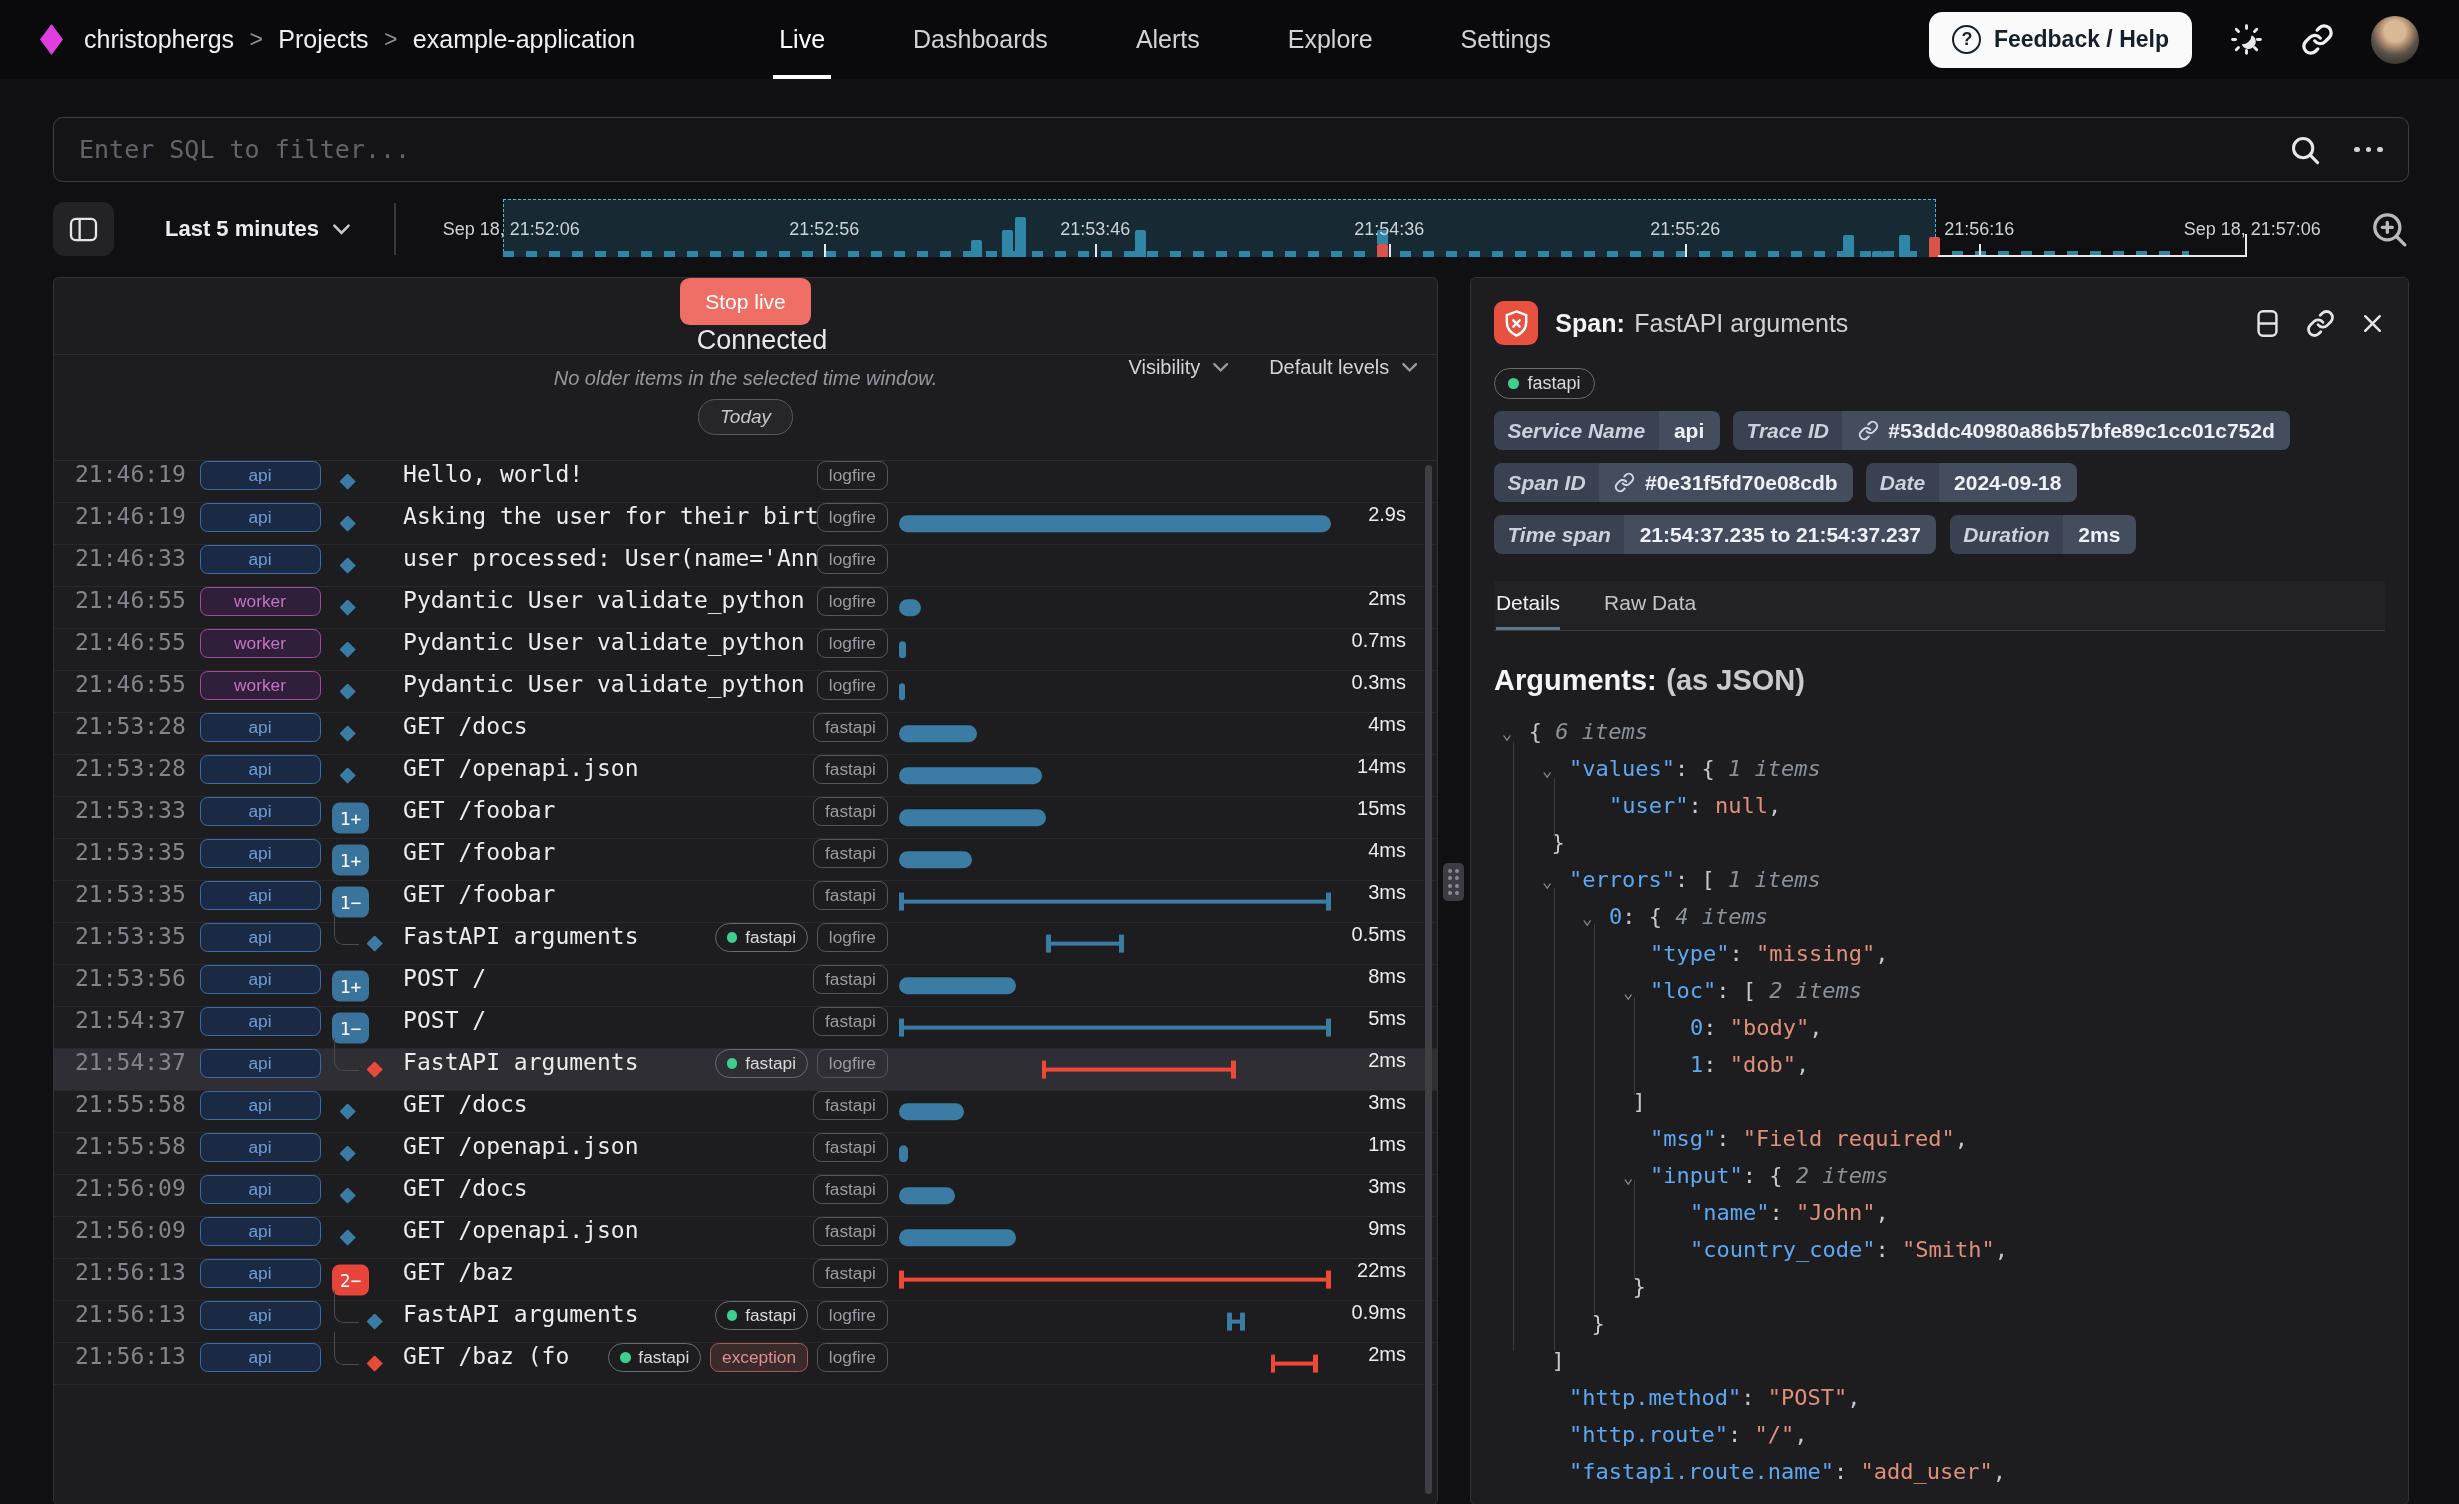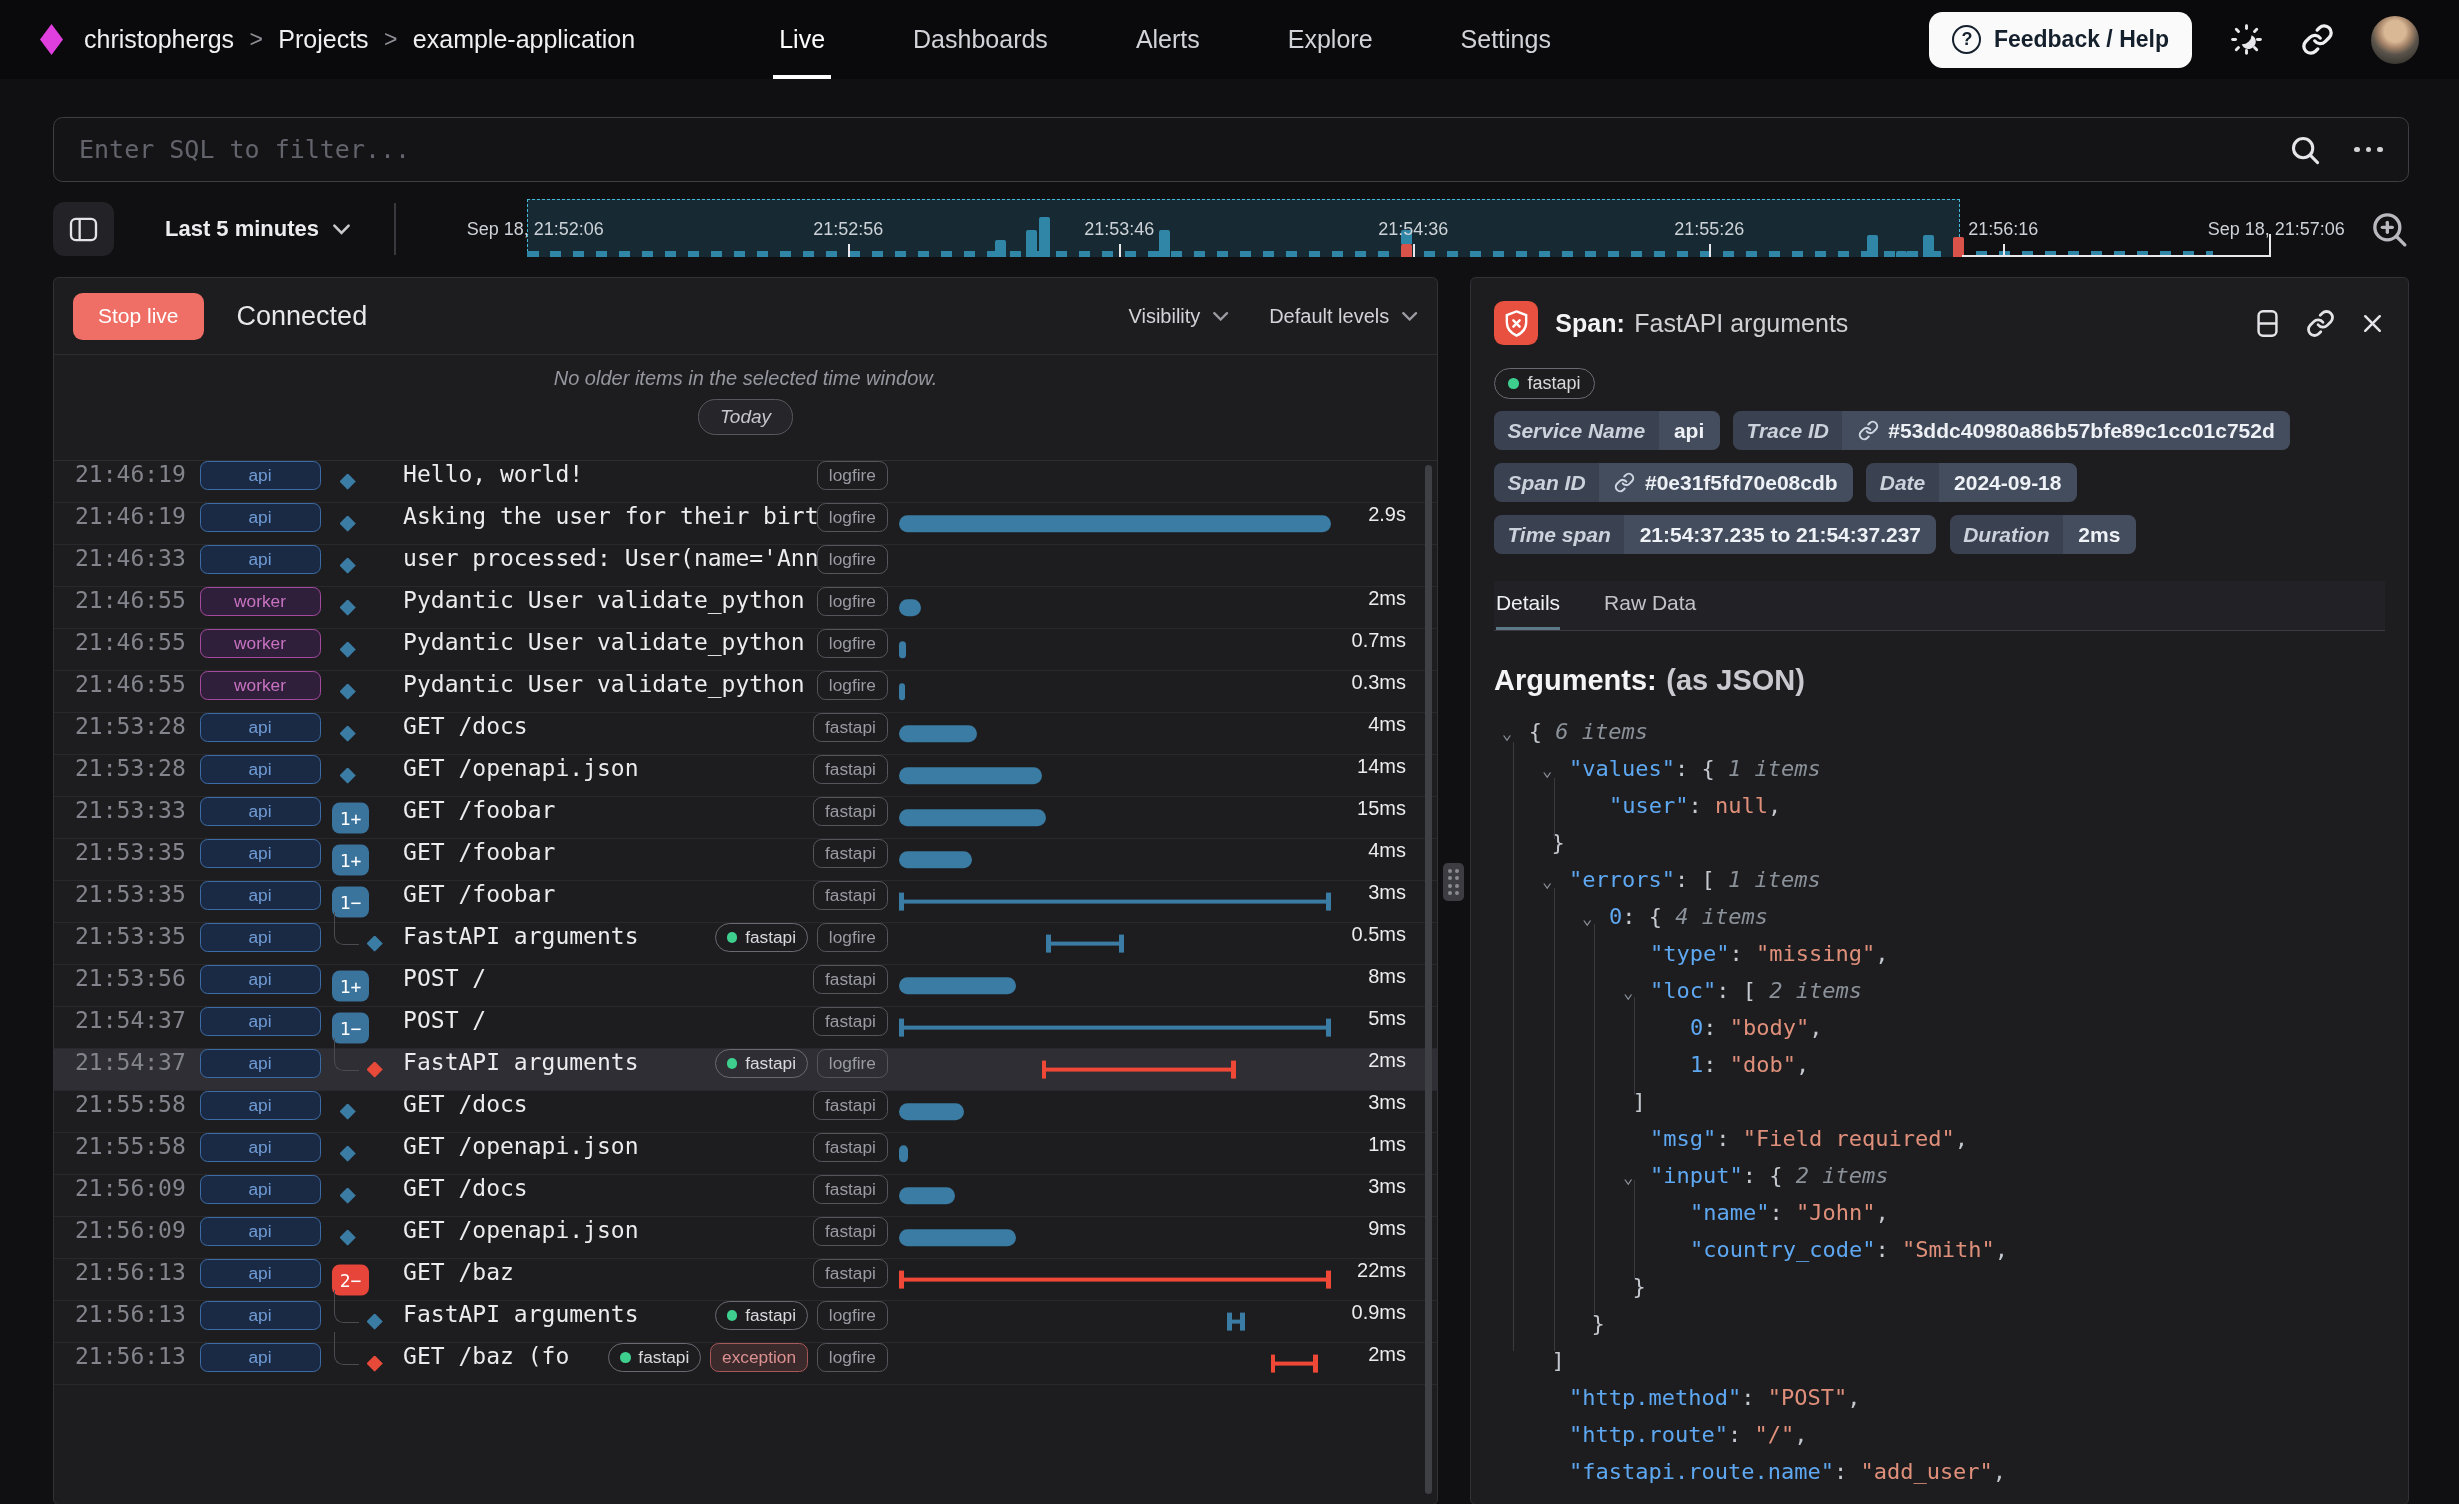--- a/index.html
+++ b/index.html
@@ -41,21 +41,21 @@
   .dots3 span { width:5.8px; height:5.8px; border-radius:50%; background:#d2d2d7; }
 
   
   #timebar { position:absolute; left:53px; top:197px; width:2356px; height:64px;
     display:flex; align-items:center;gap:16px; }
   .tb-toggle { width:61px; height:54px; background:#232327; border-radius:11.5px;
     display:flex; align-items:center; justify-content:center; }
   .tb-range { display:flex; align-items:center; gap:13.4px; margin-left:35px; color:#ececf0;
     font-size:22px; font-weight:bold; }
   .tb-divider { width:1.9px; height:52px; background:#38383e; margin:0 27px; }
-  #timeline { position:relative; flex:1; height:64px;margin-left:24px; }
+  #timeline { position:relative; flex:1; height:64px; }
   .tl-selection { position:absolute; top:1.9px; bottom:3.8px; background:rgba(52,134,163,0.22);
     border:1.9px dashed #45bad9; border-bottom:none; }
   .tl-dashes { position:absolute; bottom:3.8px; height:5.8px;
     background:repeating-linear-gradient(90deg,#2f86a6 0 11.5px,transparent 11.5px 23px); }
   .tl-bar { position:absolute; width:10.6px; border-radius:1.9px 1.9px 0 0; }
   .tl-bar.teal { background:#2f86a6; }
   .tl-bar.red { background:#d9534a; }
   .tl-label { position:absolute; top:50%; transform:translate(-50%,-50%); color:#ccd2d7;
     font-size:18px; white-space:nowrap; z-index:3; }
   .tl-tick { position:absolute; bottom:3.8px; width:1.9px; height:13.4px; background:#e8e8ec; z-index:2; }
@@ -64,21 +64,21 @@
   .tb-zoom { margin-left:21px; }
 
   
   .panel { position:absolute; top:277px; height:1228px; background:#1d1d20;
     border:1.9px solid #313137; border-radius:5.8px; }
   #left-panel { left:53px; width:1385px; overflow:hidden; }
   #right-panel { left:1470px; width:939px; overflow:hidden; padding:23px 23px 0 23px; }
 
   
   #lp-header { height:77px; display:flex; align-items:center; padding:0 19px;
-    border-bottom:1.9px solid #2c2c31; }
+    border-bottom:1.9px solid #2c2c31;flex-direction:column; }
   .stop-btn { background:#ef6f66; color:#ffffff; font-size:21px; border-radius:9.6px;
     padding:11.5px 25px; cursor:pointer; }
   .conn-label { color:#e8e8ec; font-size:27px; margin-left:33px; }
   .lp-dd { display:flex; align-items:center; gap:11.5px; color:#d2d2d8; font-size:20px; cursor:pointer; }
   #lp-dds { margin-left:auto; display:flex; gap:40px; align-items:center; }
 
   
   #lp-info { height:106px; border-bottom:1.9px solid #2c2c31; display:flex; flex-direction:column;
     align-items:center;font-style:italic; }
   .empty-notice { margin-top:11.5px; color:#96969f; font-size:20px; }

